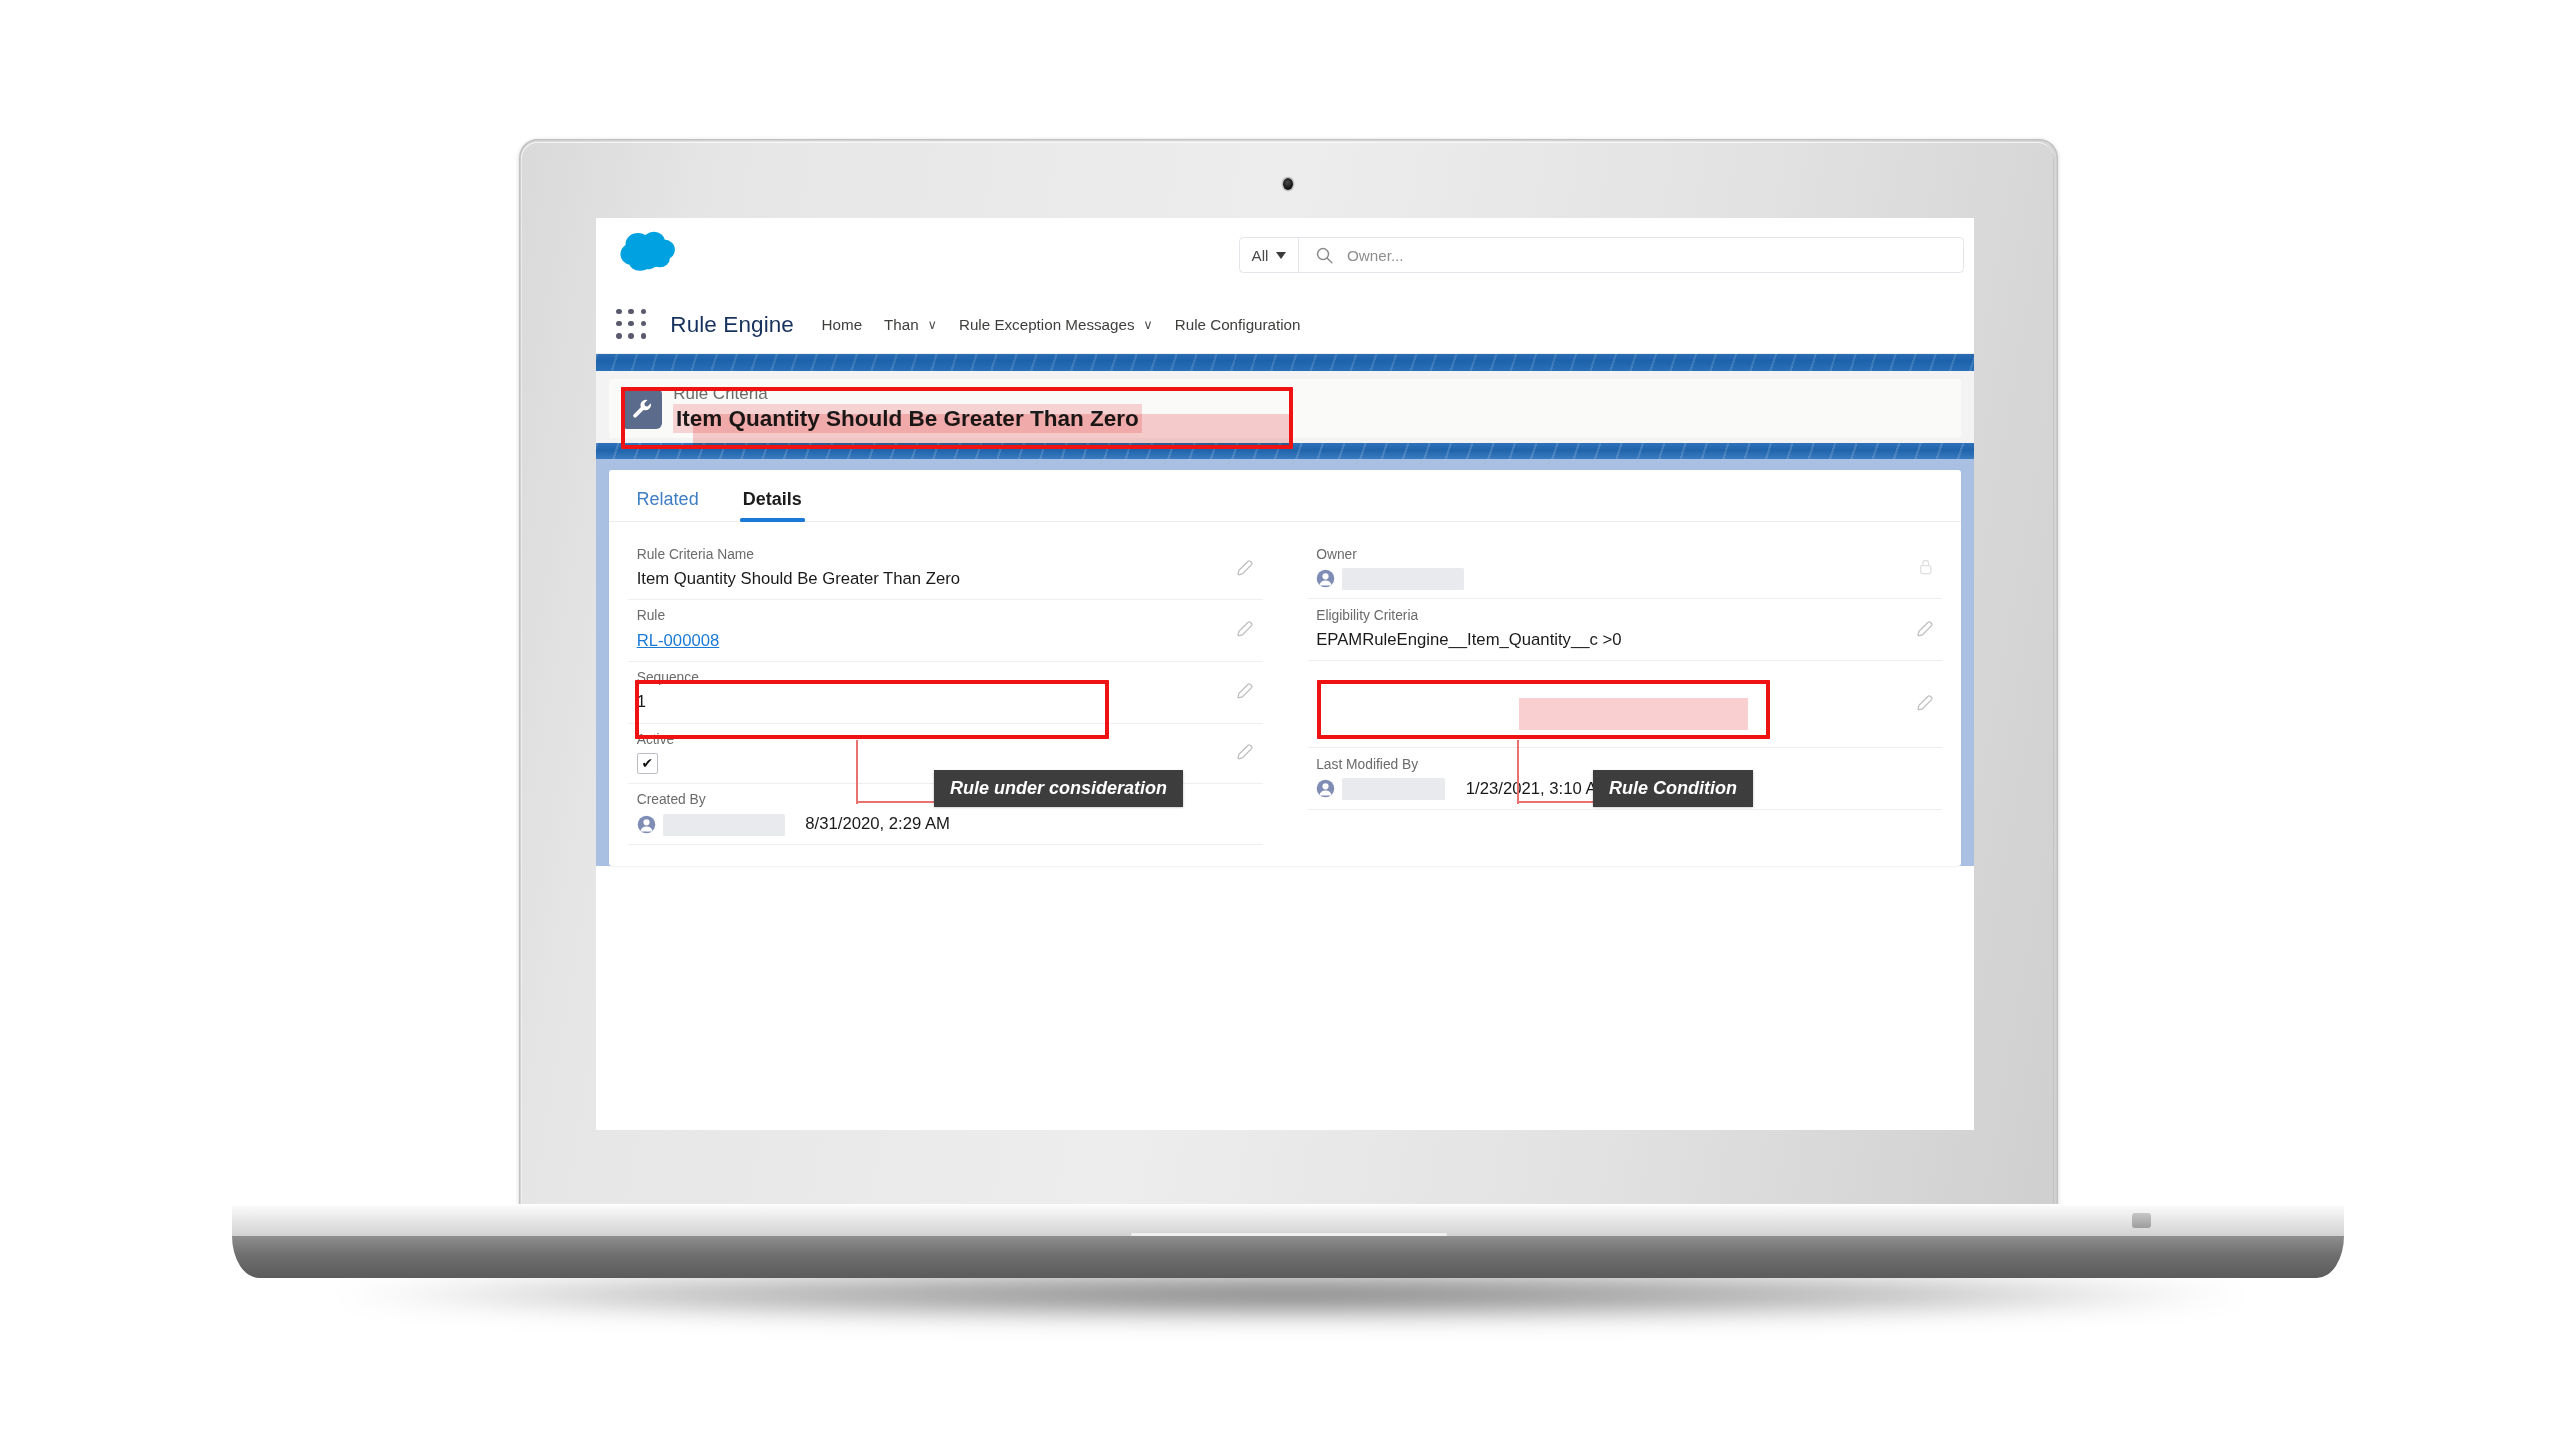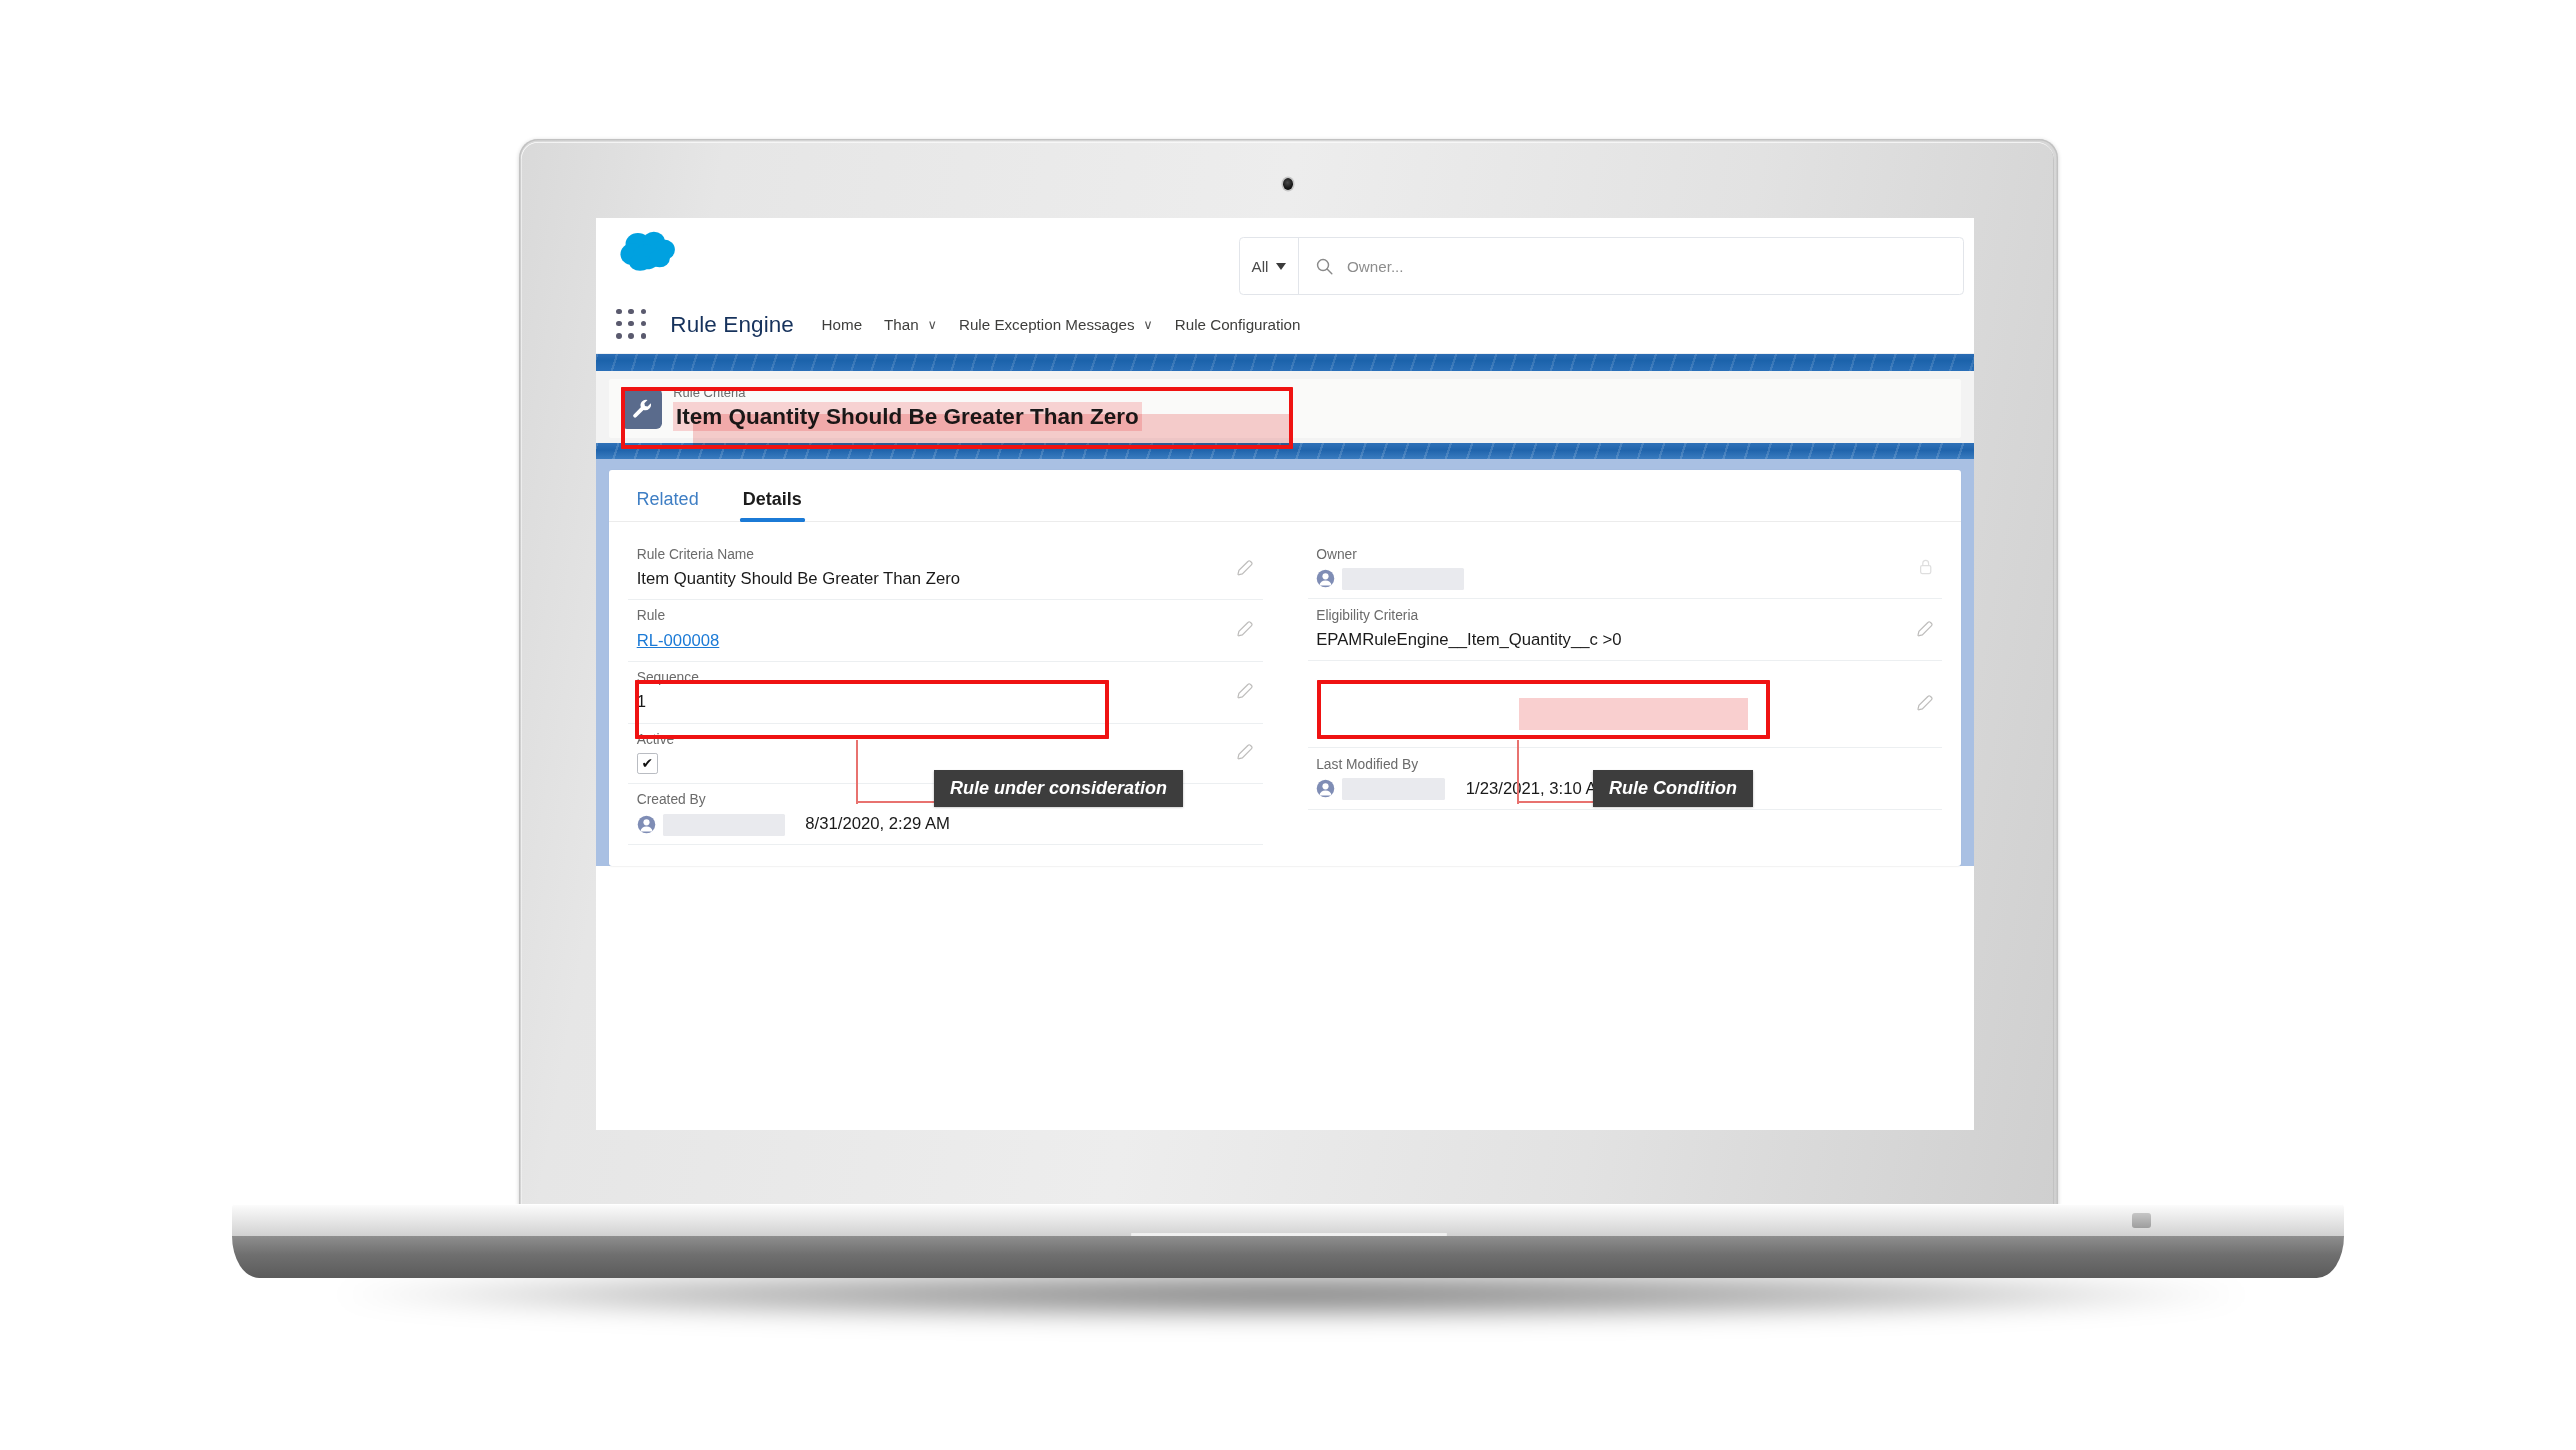--- a/index.html
+++ b/index.html
@@ -62,21 +62,21 @@
   }
 
   
   .sf-topbar{
     position:relative;height:78px;background:#ffffff;
   }
   .sf-logo{
     position:absolute;left:20.3px;top:10.2px;width:67px;height:45px;
   }
   .searchbar{
-    position:absolute;left:643px;top:19px;width:725px;height:58px;
+    position:absolute;left:643px;top:19px;width:725px;height:36px;
     background:#fff;border:0.7px solid #e2e5ea;border-radius:4.4px;
     display:flex;align-items:center;box-sizing:border-box;
   }
   .search-scope{
     width:59px;height:100%;display:flex;align-items:center;justify-content:center;gap:8px;
     border-right:0.7px solid #e2e5ea;box-sizing:border-box;
   }
   .search-scope .lbl{font-size:15.2px;color:#4a4a4a;}
   .caret-dn{width:0;height:0;border-left:5.8px solid transparent;border-right:5.8px solid transparent;border-top:7.3px solid #3b3b3b;}
   .search-mag{margin-left:16px;display:flex;align-items:center;}
@@ -113,21 +113,21 @@
   .rec-header-wrap{position:relative;background:#f3f3f3;padding:7.3px 0 5.8px 0;}
   .rec-header{
     position:relative;margin:0 13px;height:59px;background:#fafaf9;
     display:flex;align-items:center;border-radius:2.2px;
   }
   .rec-icon{
     margin-left:11.6px;width:41px;height:41px;border-radius:5.8px;
     background:#5a6b8c;display:flex;align-items:center;justify-content:center;flex:0 0 auto;
   }
   .rec-text{margin-left:11.6px;display:flex;flex-direction:column;justify-content:center;}
-  .rec-eyebrow{font-size:13px;color:#6b6b6b;line-height:1.25;}
+  .rec-eyebrow{font-size:17px;color:#6b6b6b;line-height:1.25;}
   .rec-title{font-size:22.5px;font-weight:bold;color:#1a1a1a;line-height:1.3;
              background:#f7d2d2;display:inline-block;padding:0 2.9px;}
 
   .banner2{
     position:relative;height:16px;
     background:linear-gradient(180deg,#2f71b8 0%,#2064ac 45%,#3a7cc0 100%);
     overflow:hidden;
   }
   .banner2::after{
     content:"";position:absolute;inset:0;

